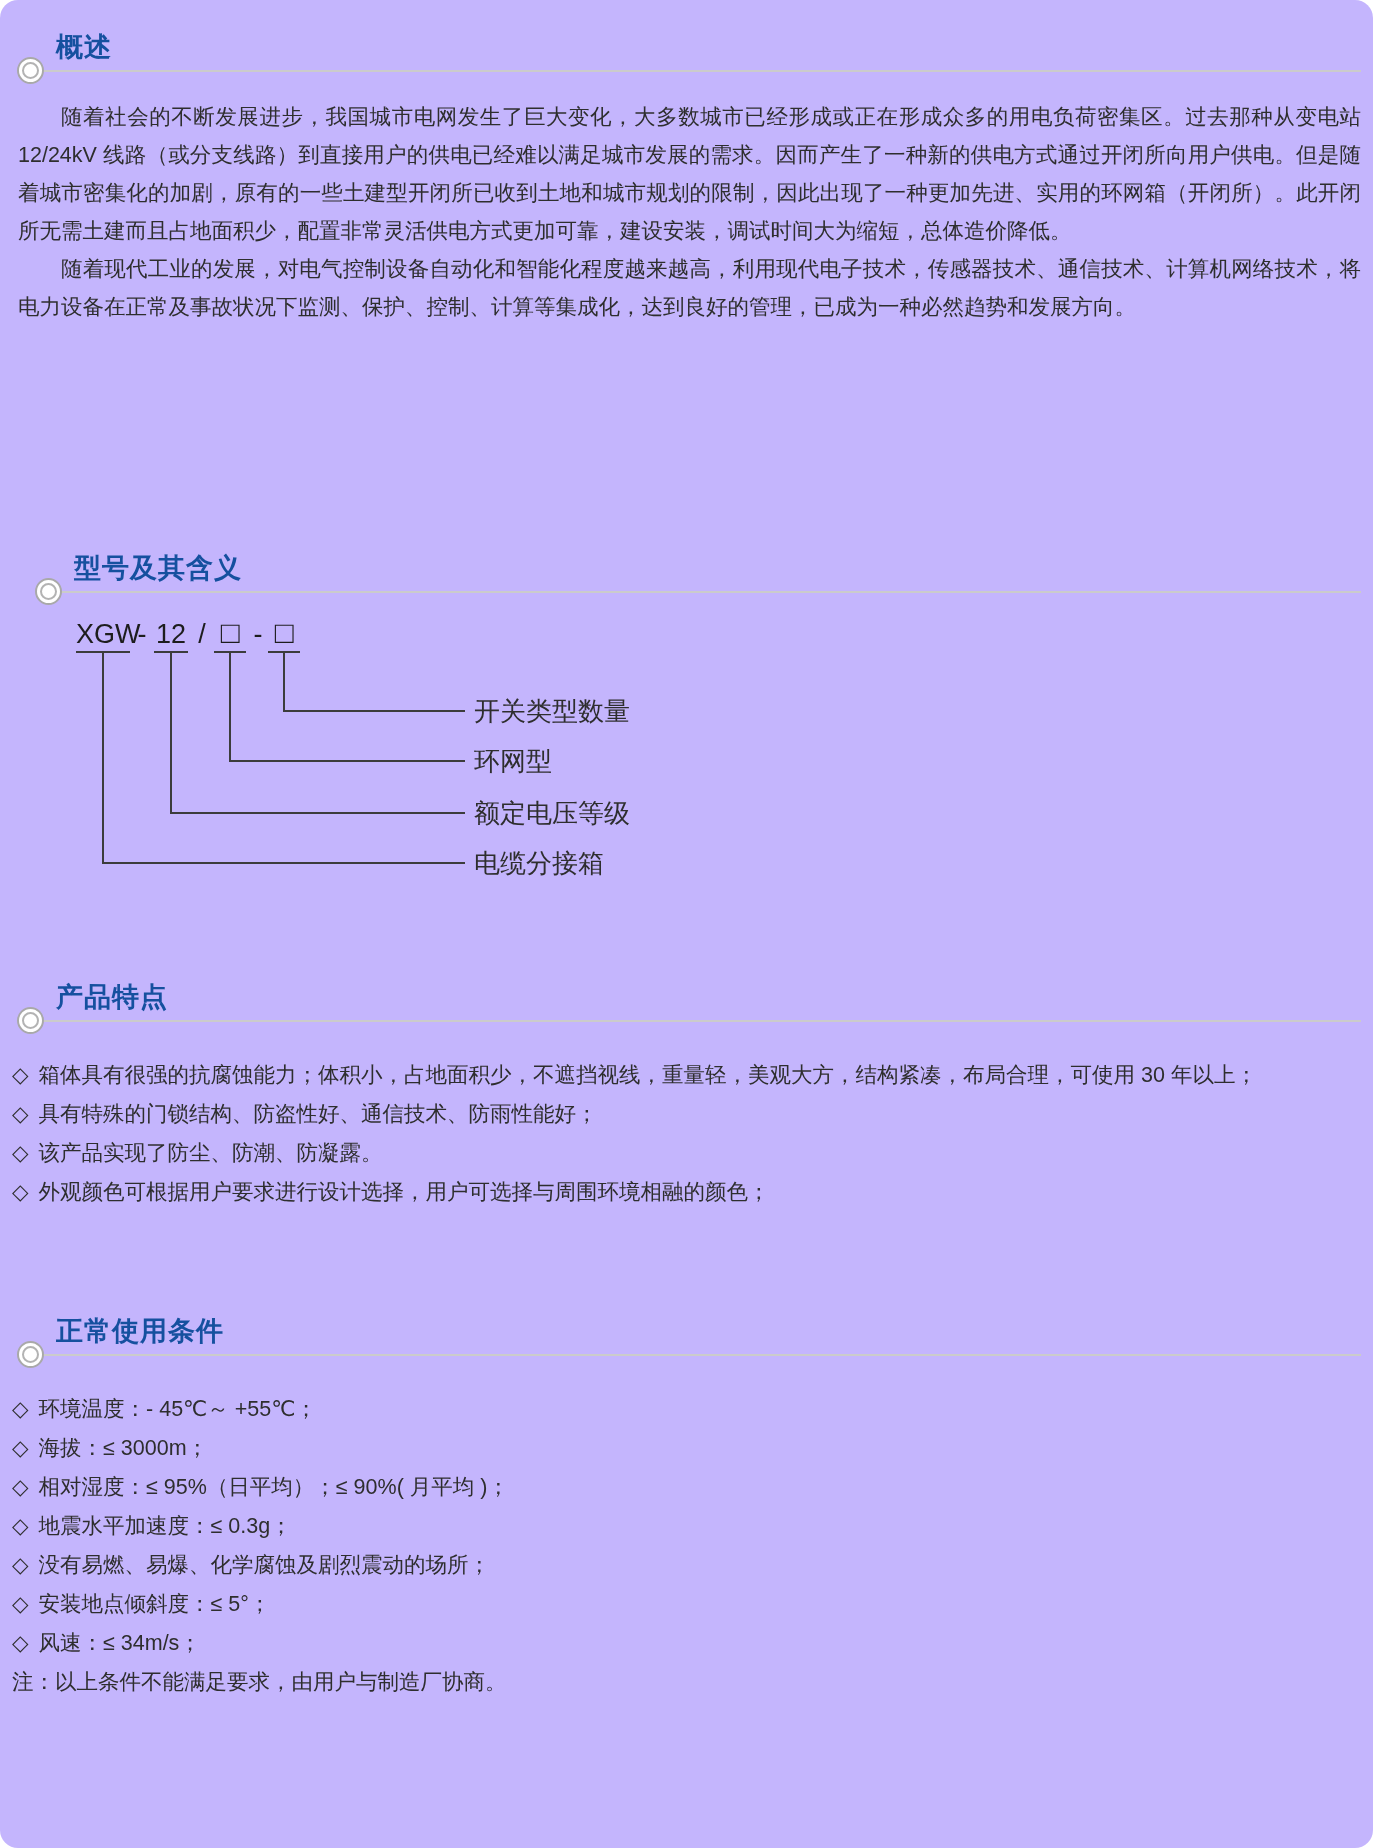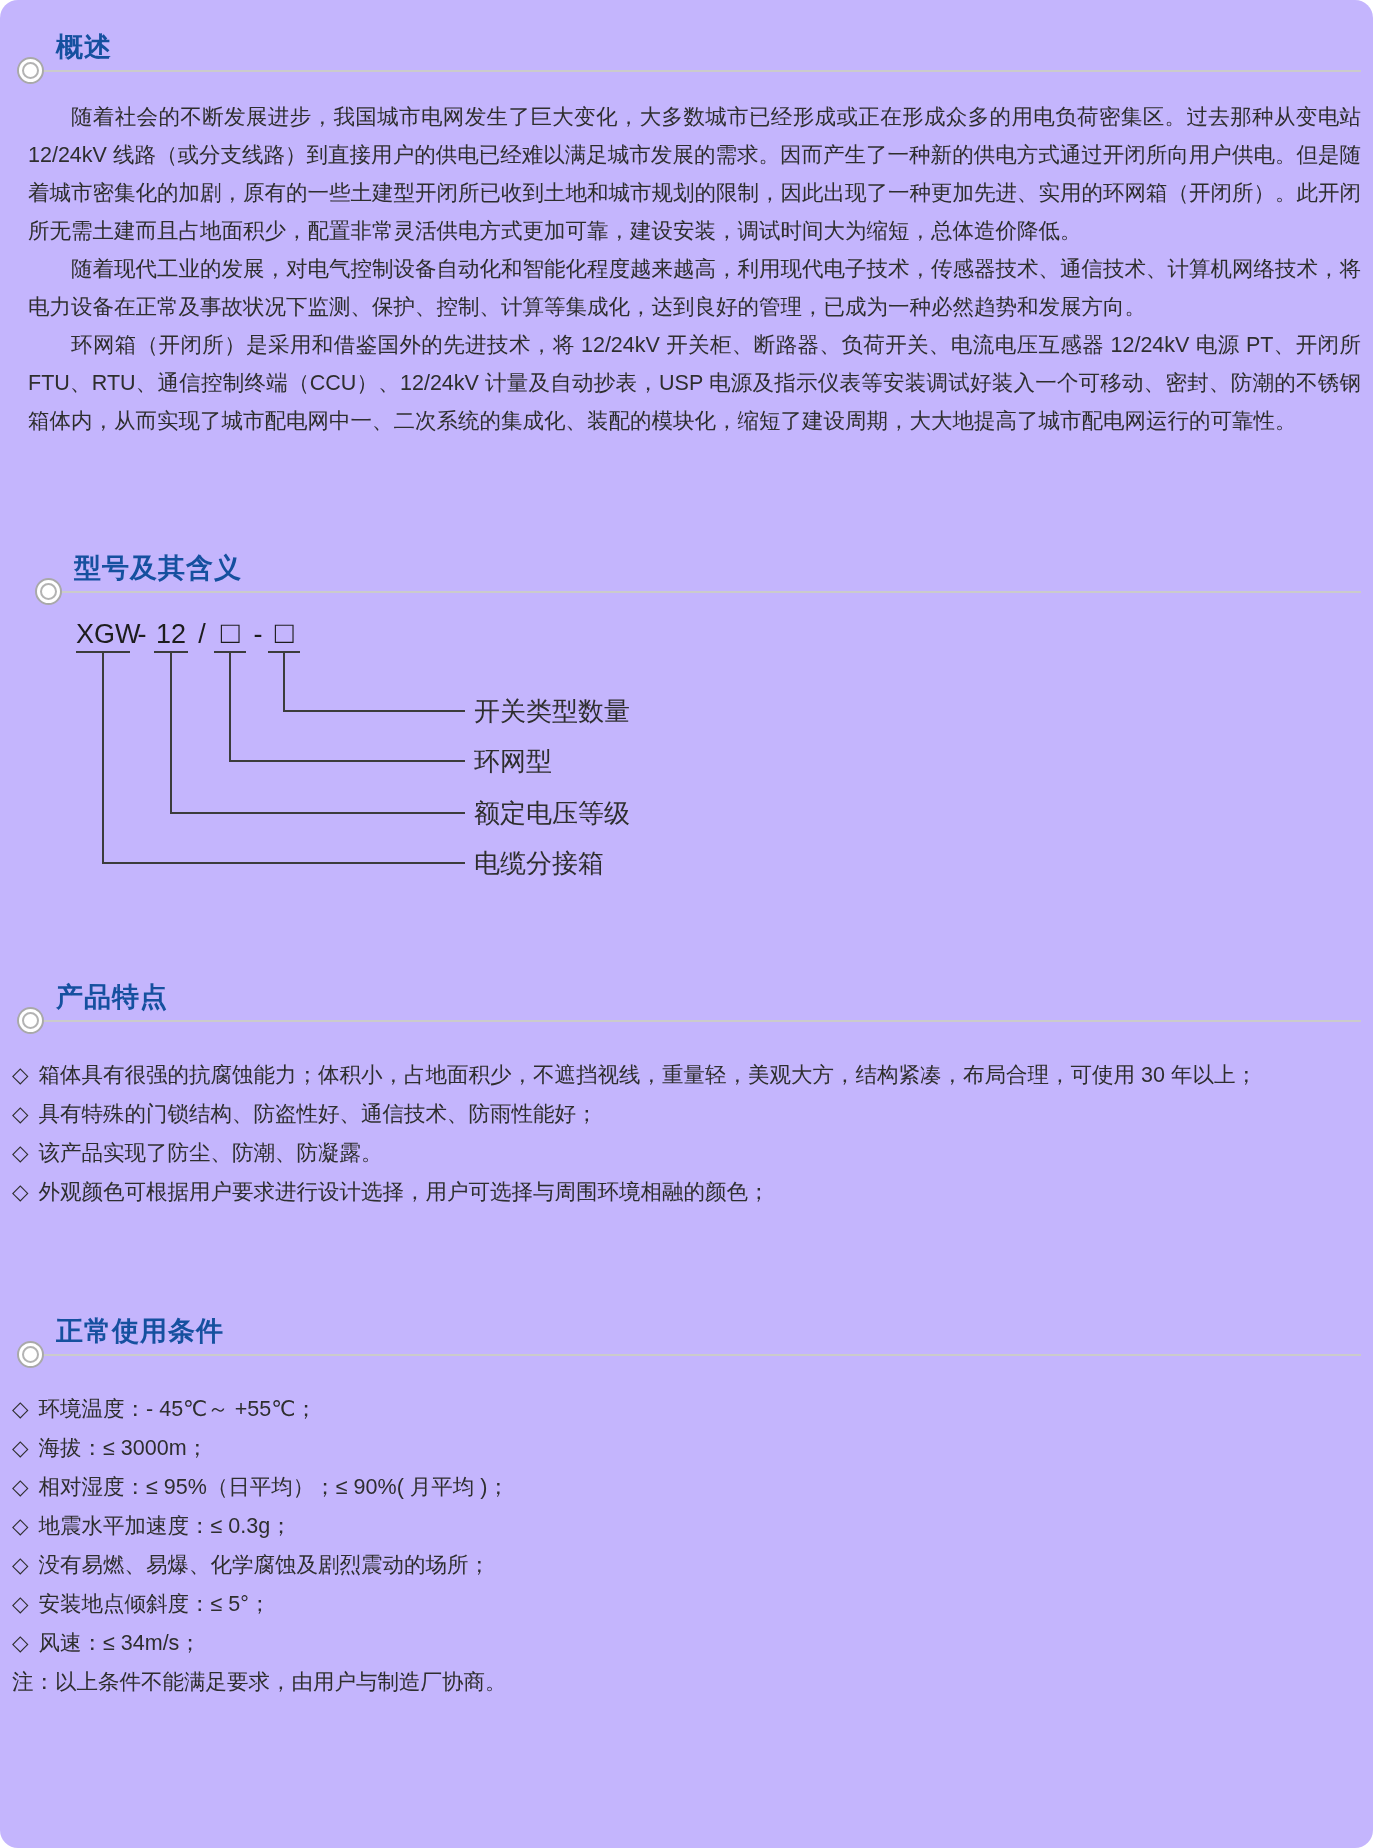--- a/index.html
+++ b/index.html
@@ -19,21 +19,21 @@
     font-size:27px;font-weight:700;color:#15509f;letter-spacing:1px;
   }
   .rule{position:absolute;left:28px;right:12px;bottom:0;height:2px;background:#cbcbcb;}
   .ring{
     position:absolute;left:17px;bottom:-12px;width:23px;height:23px;
     border:2px solid #a9a9a9;border-radius:50%;background:#fff;
     display:flex;align-items:center;justify-content:center;z-index:2;
   }
   .ring-inner{width:13px;height:13px;border:2px solid #b3b3b3;border-radius:50%;}
   
-  .paras{margin:26px 12px 0 28px;}
+  .paras{margin:26px 12px 0 18px;}
   .paras p{
     margin:0;font-size:21.5px;line-height:38px;text-align:justify;
     text-indent:2em;color:#2e2e2e;
   }
   
   .diagram{position:relative;height:300px;}
   .seg{
     position:absolute;top:26px;height:30px;line-height:30px;
     text-align:center;font-size:27px;color:#1d1d1d;
   }
@@ -58,21 +58,20 @@
     <div class="sec-header">
       <div class="rule"></div>
       <div class="ring">
           <div class="ring-inner"></div>
         </div>
       <h2 class="sec-title">概述</h2>
     </div>
     <div class="paras">
       <p>随着社会的不断发展进步，我国城市电网发生了巨大变化，大多数城市已经形成或正在形成众多的用电负荷密集区。过去那种从变电站 12/24kV 线路（或分支线路）到直接用户的供电已经难以满足城市发展的需求。因而产生了一种新的供电方式通过开闭所向用户供电。但是随着城市密集化的加剧，原有的一些土建型开闭所已收到土地和城市规划的限制，因此出现了一种更加先进、实用的环网箱（开闭所）。此开闭所无需土建而且占地面积少，配置非常灵活供电方式更加可靠，建设安装，调试时间大为缩短，总体造价降低。</p>
       <p>随着现代工业的发展，对电气控制设备自动化和智能化程度越来越高，利用现代电子技术，传感器技术、通信技术、计算机网络技术，将电力设备在正常及事故状况下监测、保护、控制、计算等集成化，达到良好的管理，已成为一种必然趋势和发展方向。</p>
-      <p>环网箱（开闭所）是采用和借鉴国外的先进技术，将 12/24kV 开关柜、断路器、负荷开关、电流电压互感器 12/24kV 电源 PT、开闭所 FTU、RTU、通信控制终端（CCU）、12/24kV 计量及自动抄表，USP 电源及指示仪表等安装调试好装入一个可移动、密封、防潮的不锈钢箱体内，从而实现了城市配电网中一、二次系统的集成化、装配的模块化，缩短了建设周期，大大地提高了城市配电网运行的可靠性。</p>
     </div>
   </section>
 
   <section class="sec" style="top:543px;margin-left:18px;">
     <div class="sec-header">
       <div class="rule"></div>
       <div class="ring">
           <div class="ring-inner"></div>
         </div>
       <h2 class="sec-title">型号及其含义</h2>

